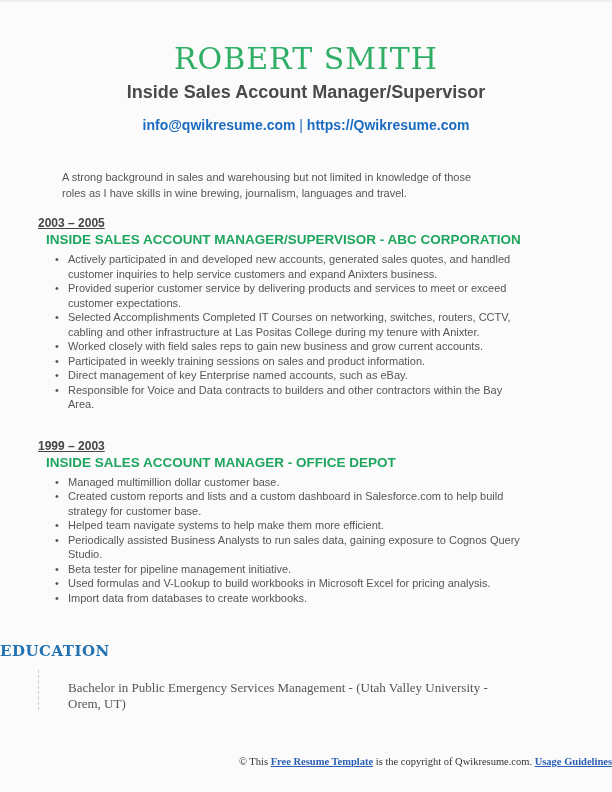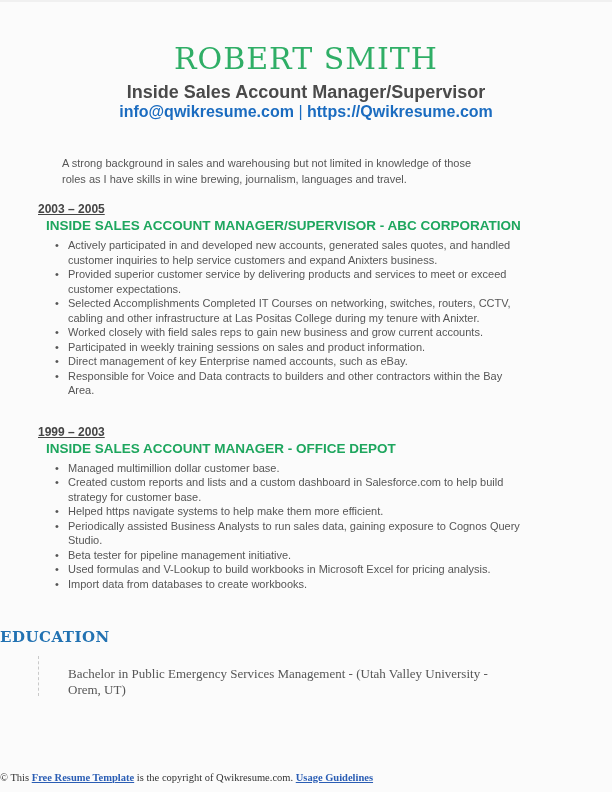--- a/index.html
+++ b/index.html
@@ -26,21 +26,22 @@
     line-height: 38px;
   }
   .job-title {
     font-size: 18px;
     font-weight: bold;
     color: #4a4a4a;
     line-height: 24px;
     margin-top: 2px;
   }
   .contact {
-    font-size: 16px;
+    margin-top: 14px;
+    font-size: 14px;
     font-weight: bold;
     color: #1b6cc0;
     line-height: 15px;
   }
   .contact .sep { color: #1b6cc0; font-weight: normal; }
   
   .summary {
     margin: 36px 0 0 62px;
     width: 412px;
     font-size: 11px;
@@ -106,23 +107,23 @@
     position: absolute;
     left: 38px;
     top: 28px;
     height: 40px;
     border-left: 1px dashed #c9c9c9;
   }
   
   .footer {
     position: absolute;
     left: 0;
-    bottom: 8px;
+    bottom: 24px;
     width: 100%;
-    text-align: left;
+    text-align: right;
     font-family: "Liberation Serif", serif;
     font-size: 10.5px;
     color: #333333;
     line-height: 13px;
   }
   .footer a, .footer .link {
     color: #2a5db4;
     font-weight: bold;
     text-decoration: underline;
     cursor: pointer;
@@ -156,21 +157,21 @@
       <li>Responsible for Voice and Data contracts to builders and other contractors within the Bay Area.</li>
     </ul>
   </div>
 
   <div class="job job-2">
     <div class="dates">1999 – 2003</div>
     <div class="role-heading">INSIDE SALES ACCOUNT MANAGER - OFFICE DEPOT</div>
     <ul class="duties">
       <li>Managed multimillion dollar customer base.</li>
       <li>Created custom reports and lists and a custom dashboard in Salesforce.com to help build strategy for customer base.</li>
-      <li>Helped https navigate systems to help make them more efficient.</li>
+      <li>Helped team navigate systems to help make them more efficient.</li>
       <li>Periodically assisted Business Analysts to run sales data, gaining exposure to Cognos Query Studio.</li>
       <li>Beta tester for pipeline management initiative.</li>
       <li>Used formulas and V-Lookup to build workbooks in Microsoft Excel for pricing analysis.</li>
       <li>Import data from databases to create workbooks.</li>
     </ul>
   </div>
 
   <div class="education">
     <div class="edu-rule"></div>
     <div class="edu-heading">EDUCATION</div>

